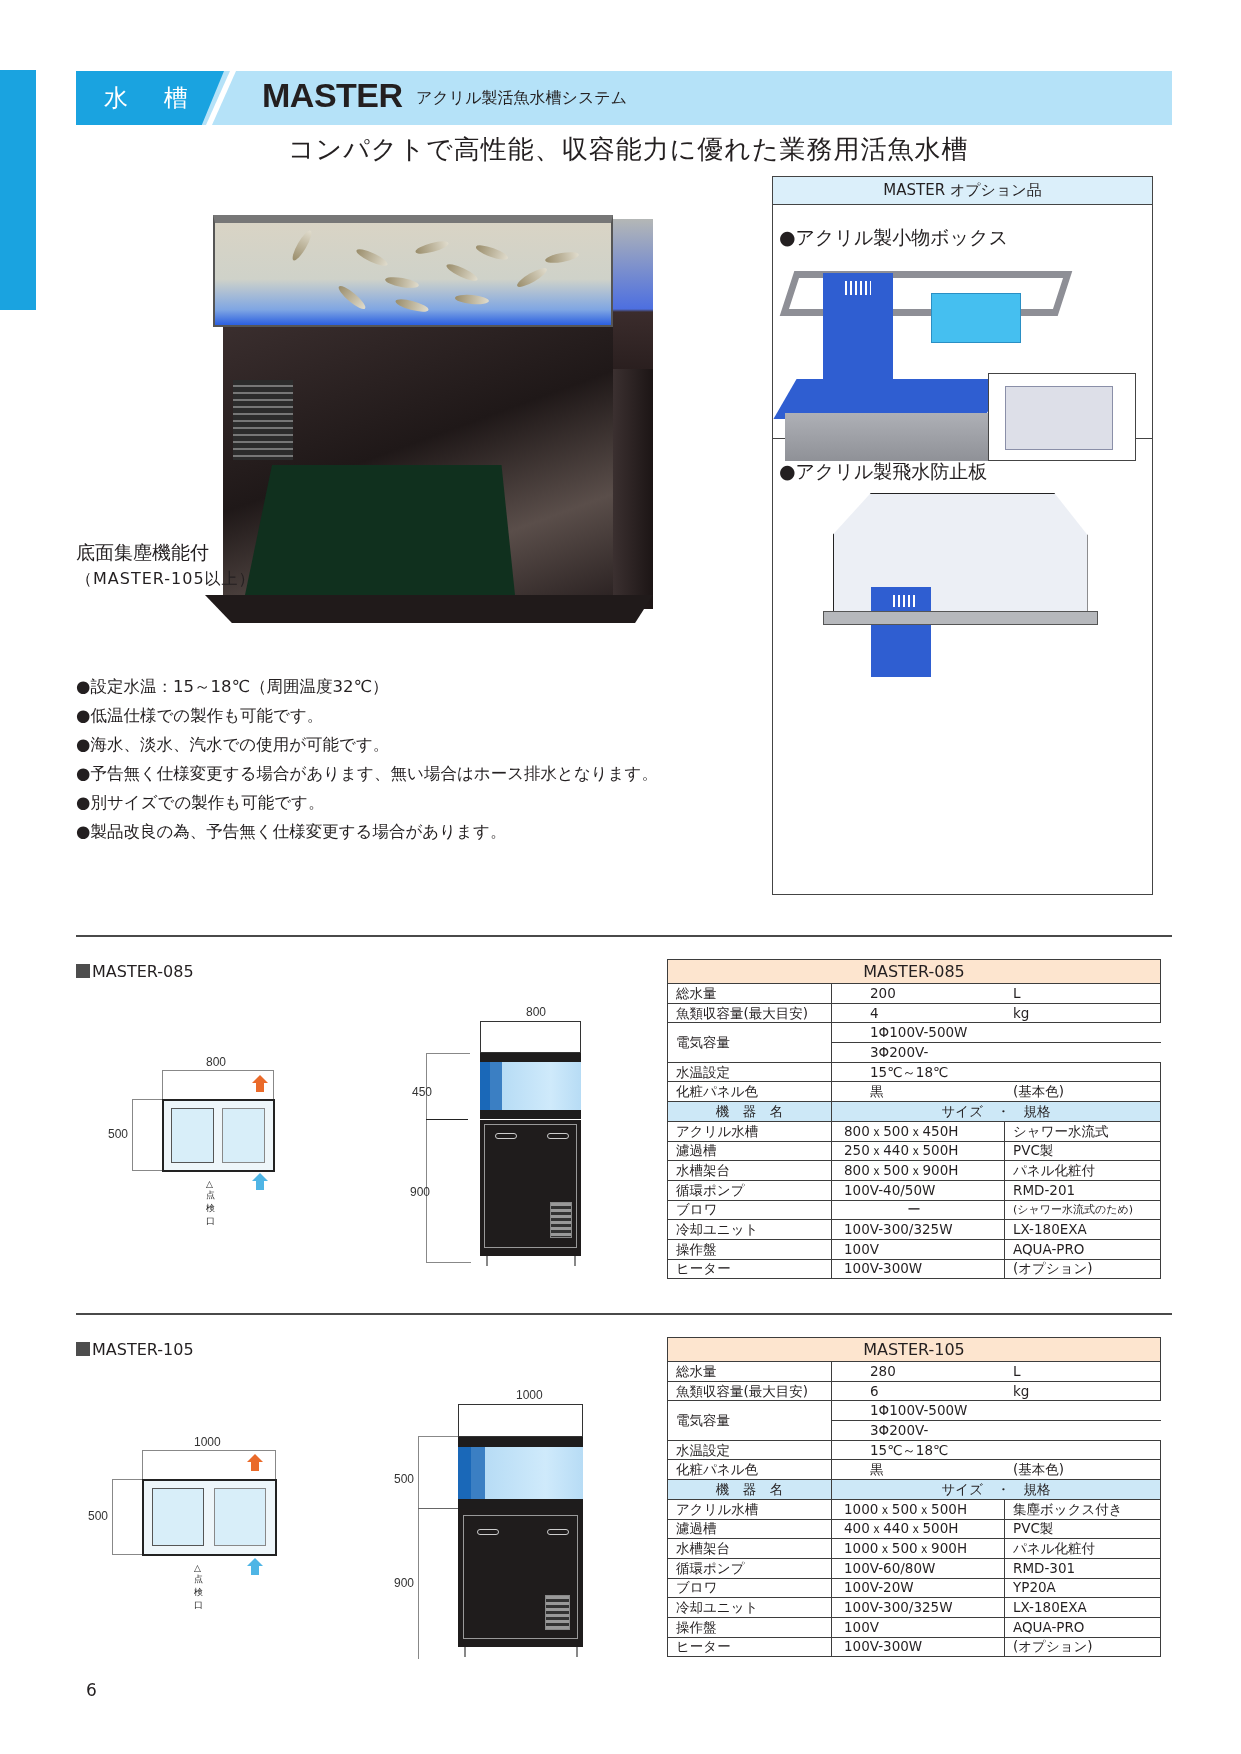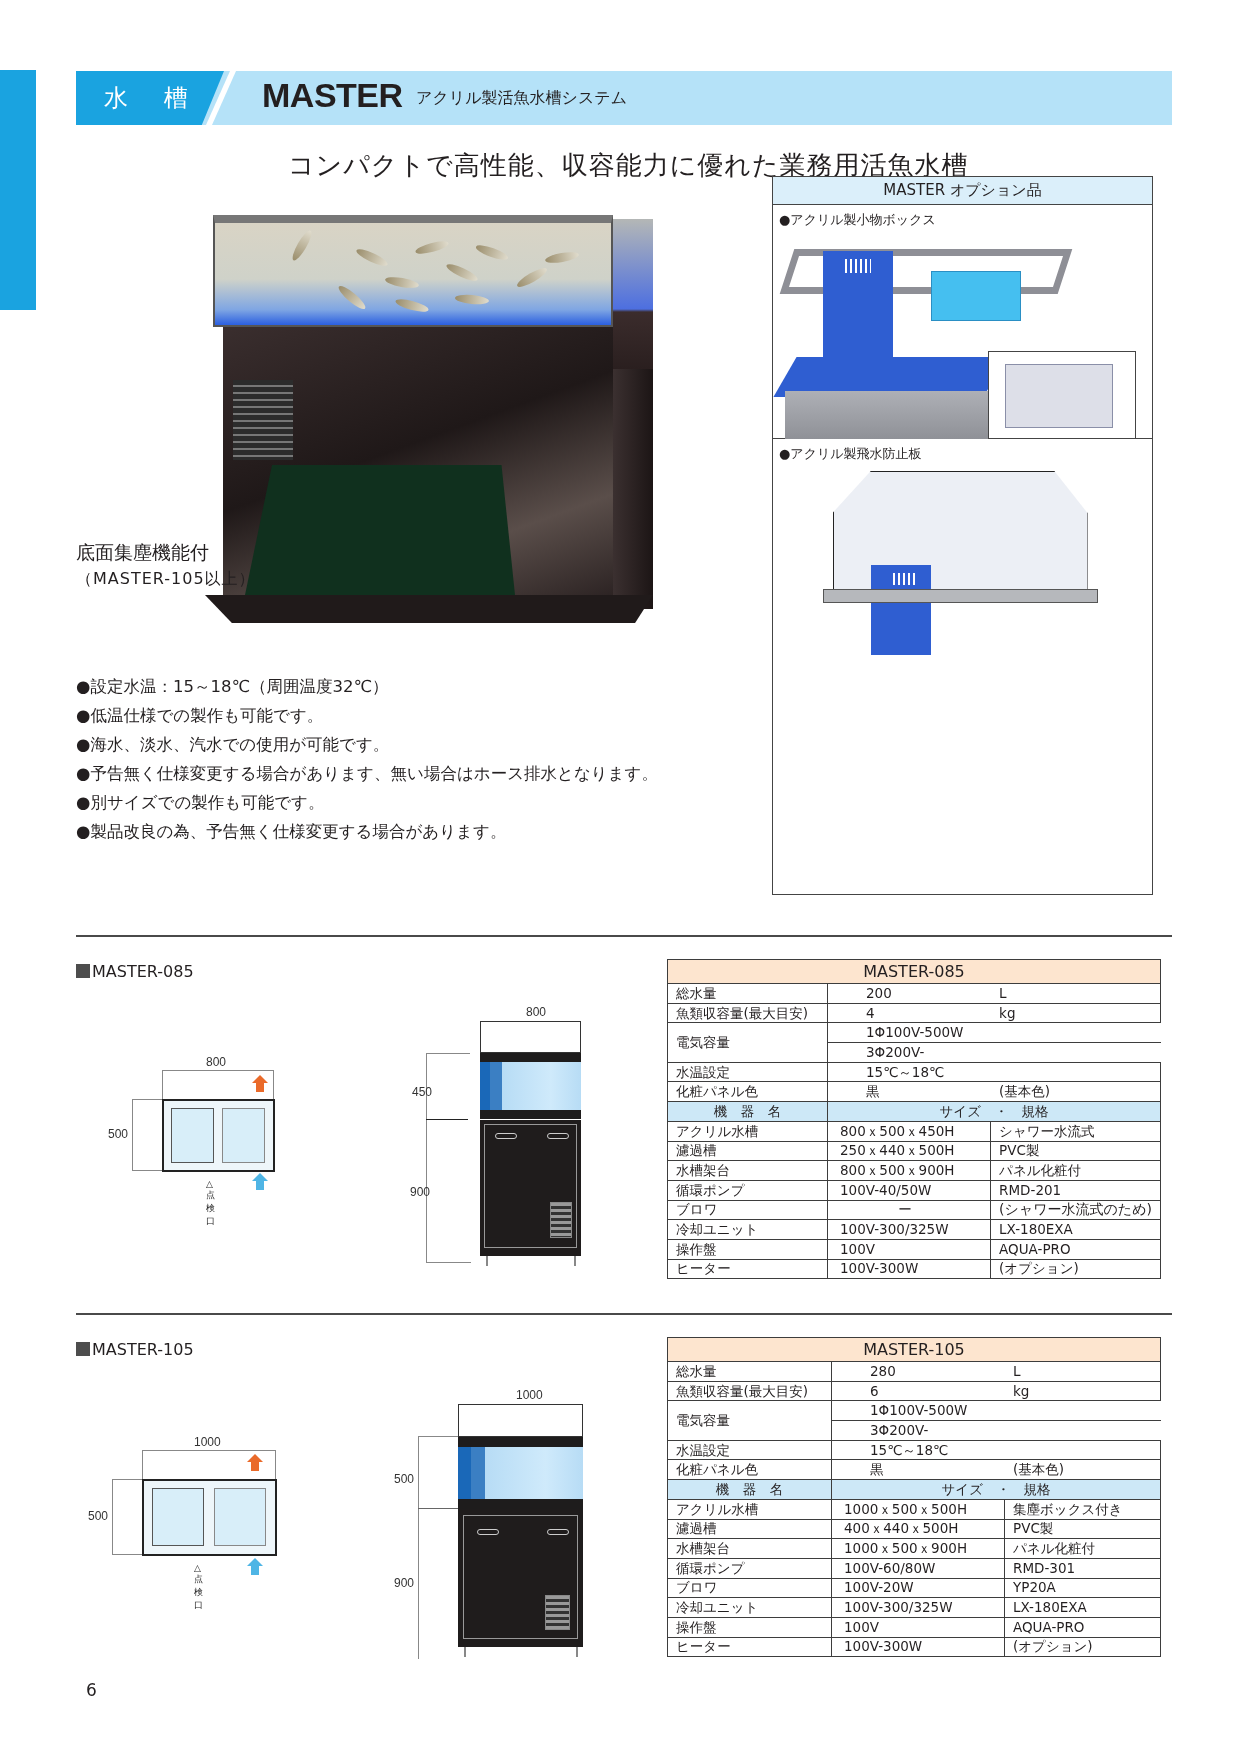--- a/index.html
+++ b/index.html
@@ -3,21 +3,21 @@
 <meta charset="utf-8">
 <style>
   * { box-sizing: border-box; margin: 0; padding: 0; }
   body { width: 1241px; height: 1754px; background: #fff; position: relative; font-family: "DejaVu Sans", "Liberation Sans", sans-serif; color: #231f20; overflow: hidden; }
   .side-bar { position: absolute; left: 0; top: 70px; width: 36px; height: 240px; background: #1aa3e0; }
   .header { position: absolute; left: 76px; top: 71px; width: 1096px; height: 54px; background: #b5e2f8; }
   .header-tag { position: absolute; left: 0; top: 0; width: 148px; height: 54px; background: #1aa3e0; clip-path: polygon(0 0, 100% 0, 85% 100%, 0 100%); color: #fff; font-size: 24px; letter-spacing: 14px; display: flex; align-items: center; padding-left: 28px; }
   .header-diag { position: absolute; left: 130px; top: 0; width: 30px; height: 54px; background: #fff; clip-path: polygon(80% 0, 100% 0, 20% 100%, 0 100%); }
   .header-brand { position: absolute; left: 186px; top: 5px; font-family: "Liberation Sans", sans-serif; font-weight: bold; font-size: 34px; color: #231f20; letter-spacing: -0.5px; }
   .header-sub { position: absolute; left: 340px; top: 17px; font-size: 16px; color: #231f20; }
-  .headline { position: absolute; left: 288px; top: 148px; font-size: 26px; color: #231f20; letter-spacing: 1px; }
+  .headline { position: absolute; left: 288px; top: 132px; font-size: 26px; color: #231f20; letter-spacing: 1px; }
 
   
   .photo { position: absolute; left: 205px; top: 205px; width: 460px; height: 425px; }
   .photo .tank { position: absolute; left: 8px; top: 10px; width: 400px; height: 112px; background: linear-gradient(180deg, #d9d4c5 0%, #cfd2c9 55%, #7fa6e3 85%, #2b5fe0 100%); border: 2px solid #555; border-top: 8px solid #777; }
   .photo .tank-side { position: absolute; left: 408px; top: 14px; width: 40px; height: 150px; background: linear-gradient(180deg,#b4b7b6,#4d6fe0 60%, #3b2c2c 62%, #2a1f1f); }
   .photo .fish { position: absolute; width: 34px; height: 9px; border-radius: 50%; background: linear-gradient(90deg,#9a8d6b,#e0dccd); transform: rotate(25deg); }
   .photo .cabinet { position: absolute; left: 18px; top: 122px; width: 390px; height: 270px; background: linear-gradient(160deg,#3a2e2e 0%, #1f1818 45%, #5a4e4a 75%, #2c2323 100%); }
   .photo .cabinet-r { position: absolute; left: 408px; top: 164px; width: 40px; height: 240px; background: linear-gradient(90deg,#3b3030,#1c1515); }
   .photo .vent { position: absolute; left: 28px; top: 175px; width: 60px; height: 80px; background: repeating-linear-gradient(180deg,#2c2c2c 0 5px,#777 5px 7px); }
   .photo .floor { position: absolute; left: 40px; top: 260px; width: 270px; height: 130px; background: #10301e; clip-path: polygon(10% 0, 95% 0, 100% 100%, 0 100%); }
@@ -29,21 +29,21 @@
 
   
   .features { position: absolute; left: 76px; top: 672px; list-style: none; }
   .features li { font-size: 16.5px; line-height: 29px; color: #231f20; white-space: nowrap; }
 
   
   .options { position: absolute; left: 772px; top: 176px; width: 381px; height: 719px; border: 1.5px solid #444; }
   .options-title { height: 28px; background: #dbeffa; border-bottom: 1.5px solid #444; text-align: center; font-size: 15px; line-height: 27px; }
   .opt { position: relative; border-bottom: 1.5px solid #444; }
   .opt:last-child { border-bottom: none; }
-  .opt-label { font-size: 13px; padding: 6px 6px 2px; }
+  .opt-label { font-size: 19px; padding: 20px 6px 2px; }
   .opt-img { position: relative; margin: 0 auto; }
 
   
   .o1 { width: 360px; height: 208px; }
   .o1 .frame { position: absolute; left: 4px; top: 18px; width: 278px; height: 45px; border: 7px solid #8e8f96; transform: skewX(-18deg); }
   .o1 .panel { position: absolute; left: 40px; top: 20px; width: 70px; height: 110px; background: #2f5ed1; }
   .o1 .panel-slots { position: absolute; left: 62px; top: 28px; width: 26px; height: 14px; background: repeating-linear-gradient(90deg,#fff 0 2px,transparent 2px 5px); }
   .o1 .bin { position: absolute; left: 148px; top: 40px; width: 90px; height: 50px; background: #45bff0; border: 1px solid #2a8fc4; }
   .o1 .bottom { position: absolute; left: 2px; top: 126px; width: 210px; height: 40px; background: #2f5ed1; transform: skewX(-30deg); }
   .o1 .stand { position: absolute; left: 2px; top: 160px; width: 220px; height: 48px; background: linear-gradient(180deg,#aeb0b6,#8f9197); }
@@ -283,21 +283,21 @@
         <td>パネル化粧付</td>
       </tr>
   <tr>
         <td class="c1">循環ポンプ</td>
         <td class="c2">100V-40/50W</td>
         <td>RMD-201</td>
       </tr>
   <tr>
         <td class="c1">ブロワ</td>
         <td class="c2 center">ー</td>
-        <td style="font-size:14px">(シャワー水流式のため)</td>
+        <td style="font-size:11px">(シャワー水流式のため)</td>
       </tr>
   <tr>
         <td class="c1">冷却ユニット</td>
         <td class="c2">100V-300/325W</td>
         <td>LX-180EXA</td>
       </tr>
   <tr>
         <td class="c1">操作盤</td>
         <td class="c2">100V</td>
         <td>AQUA-PRO</td>

